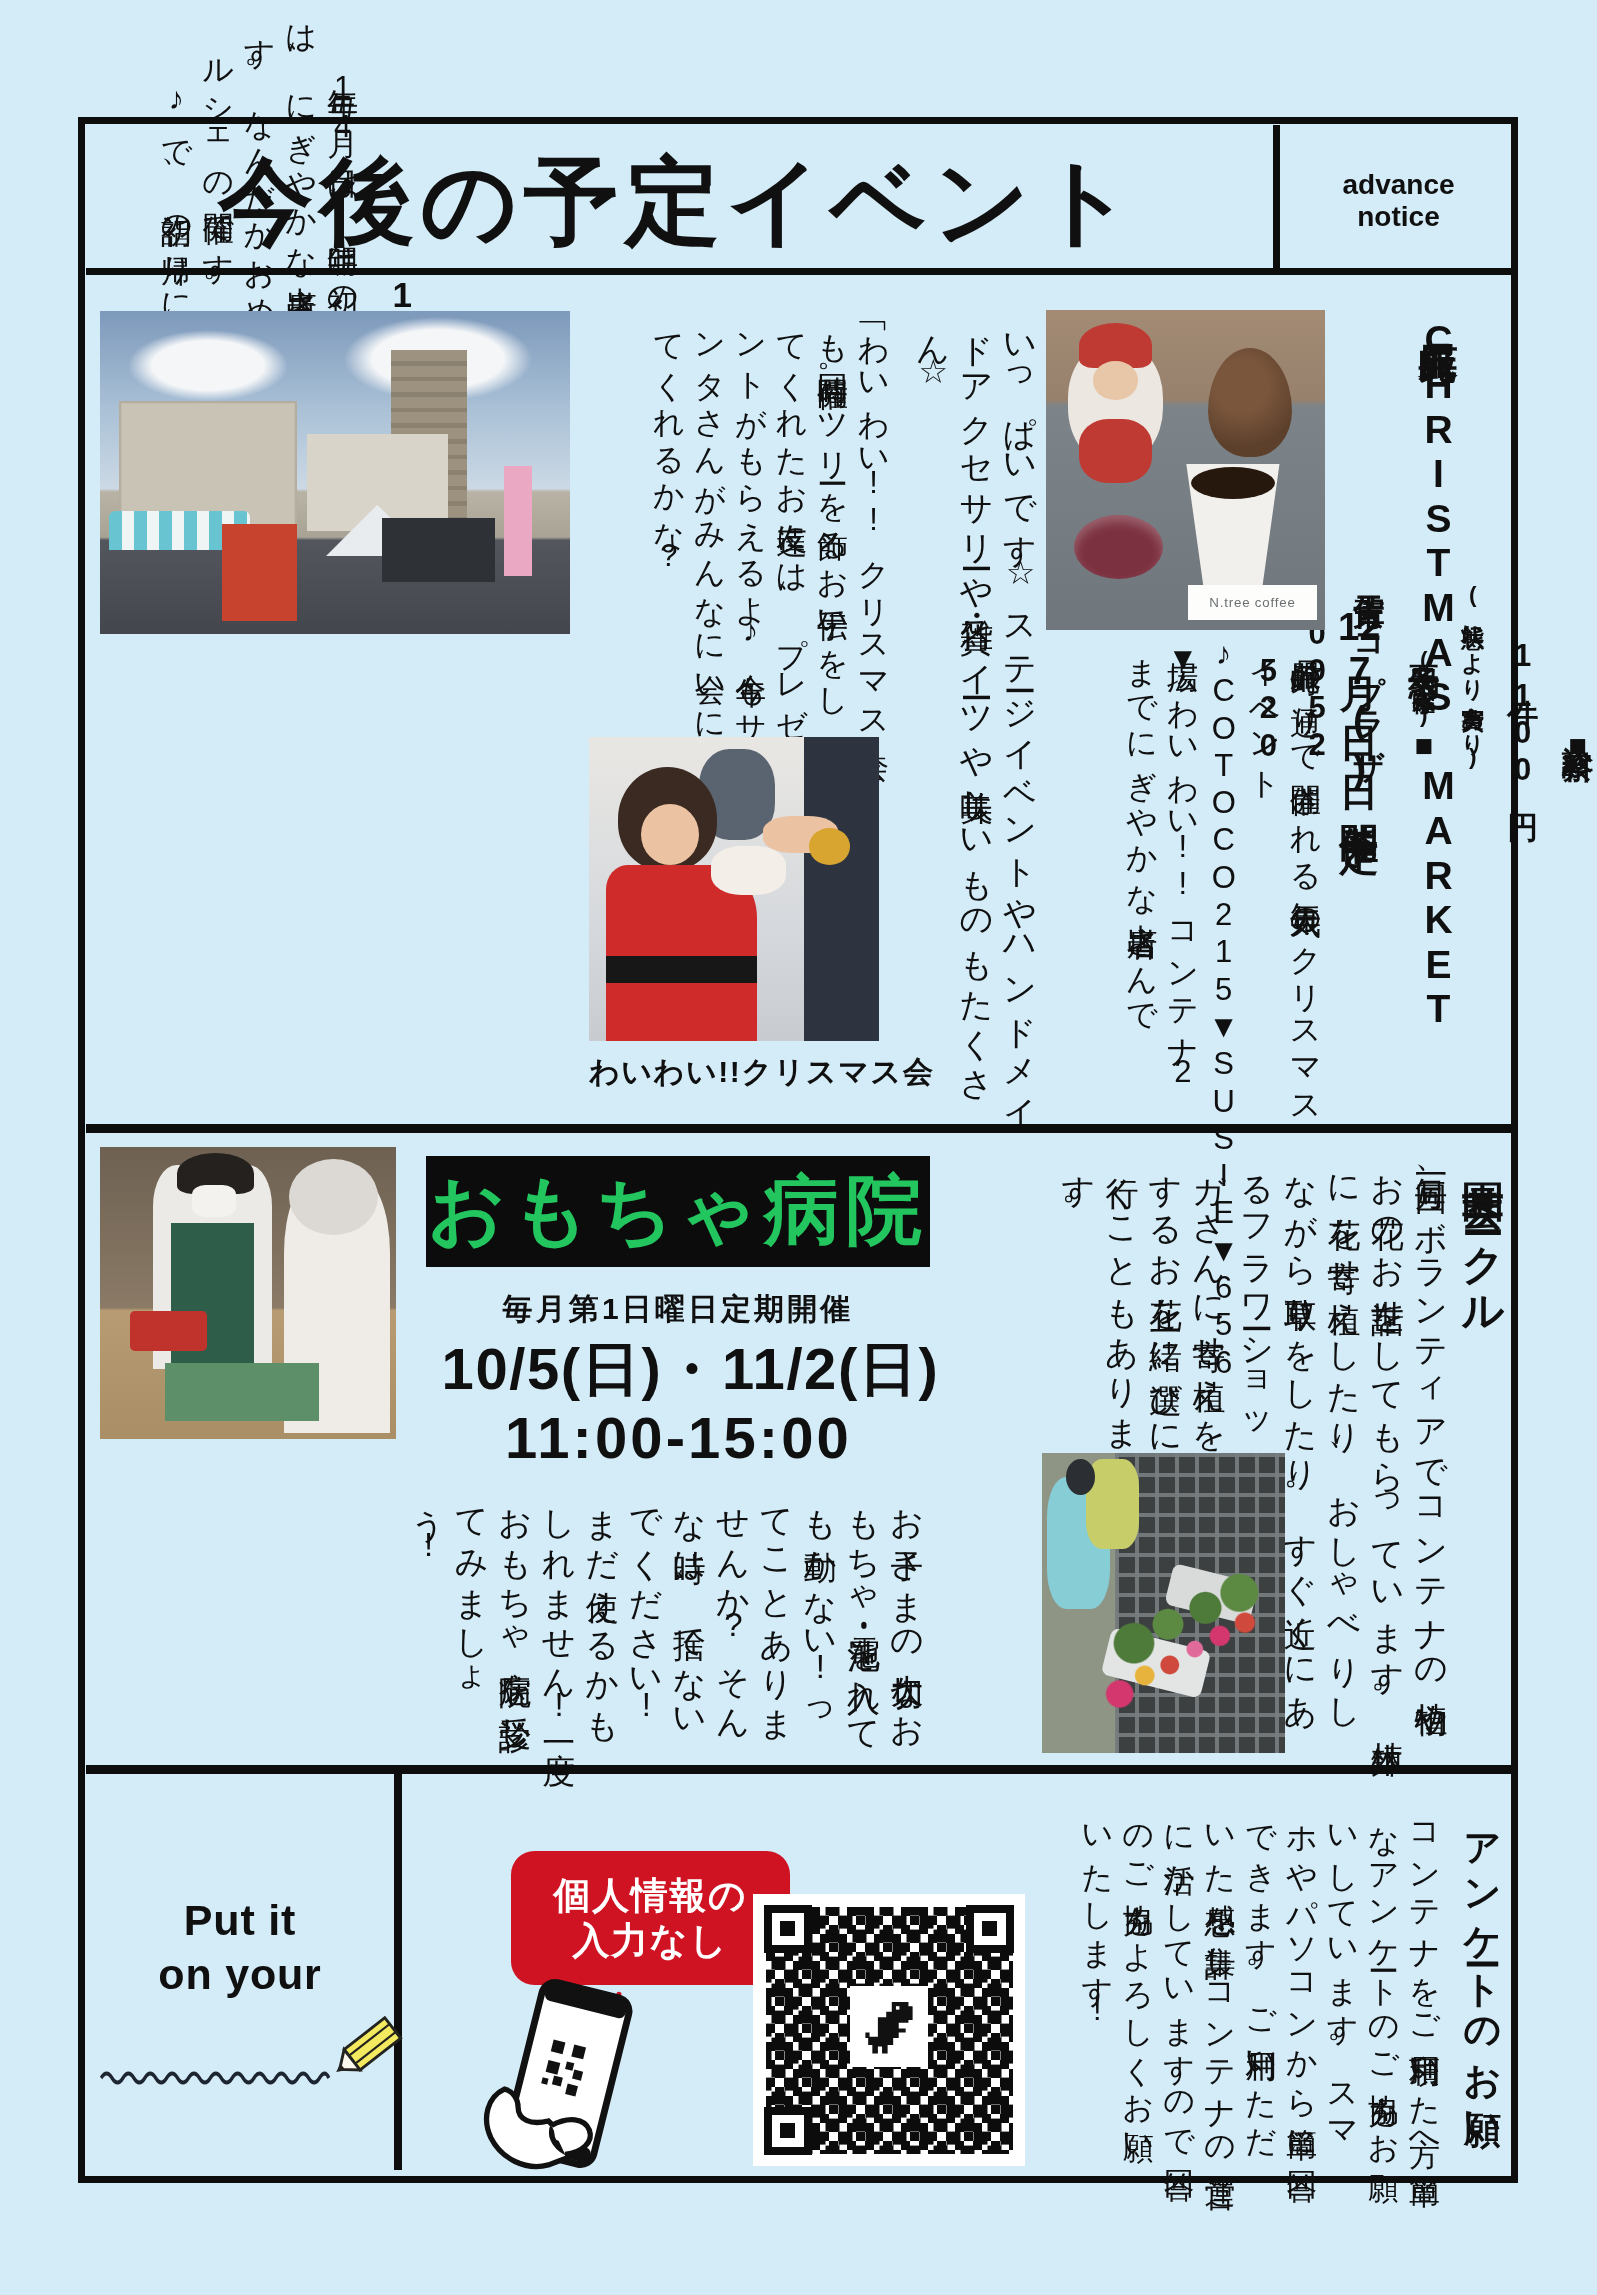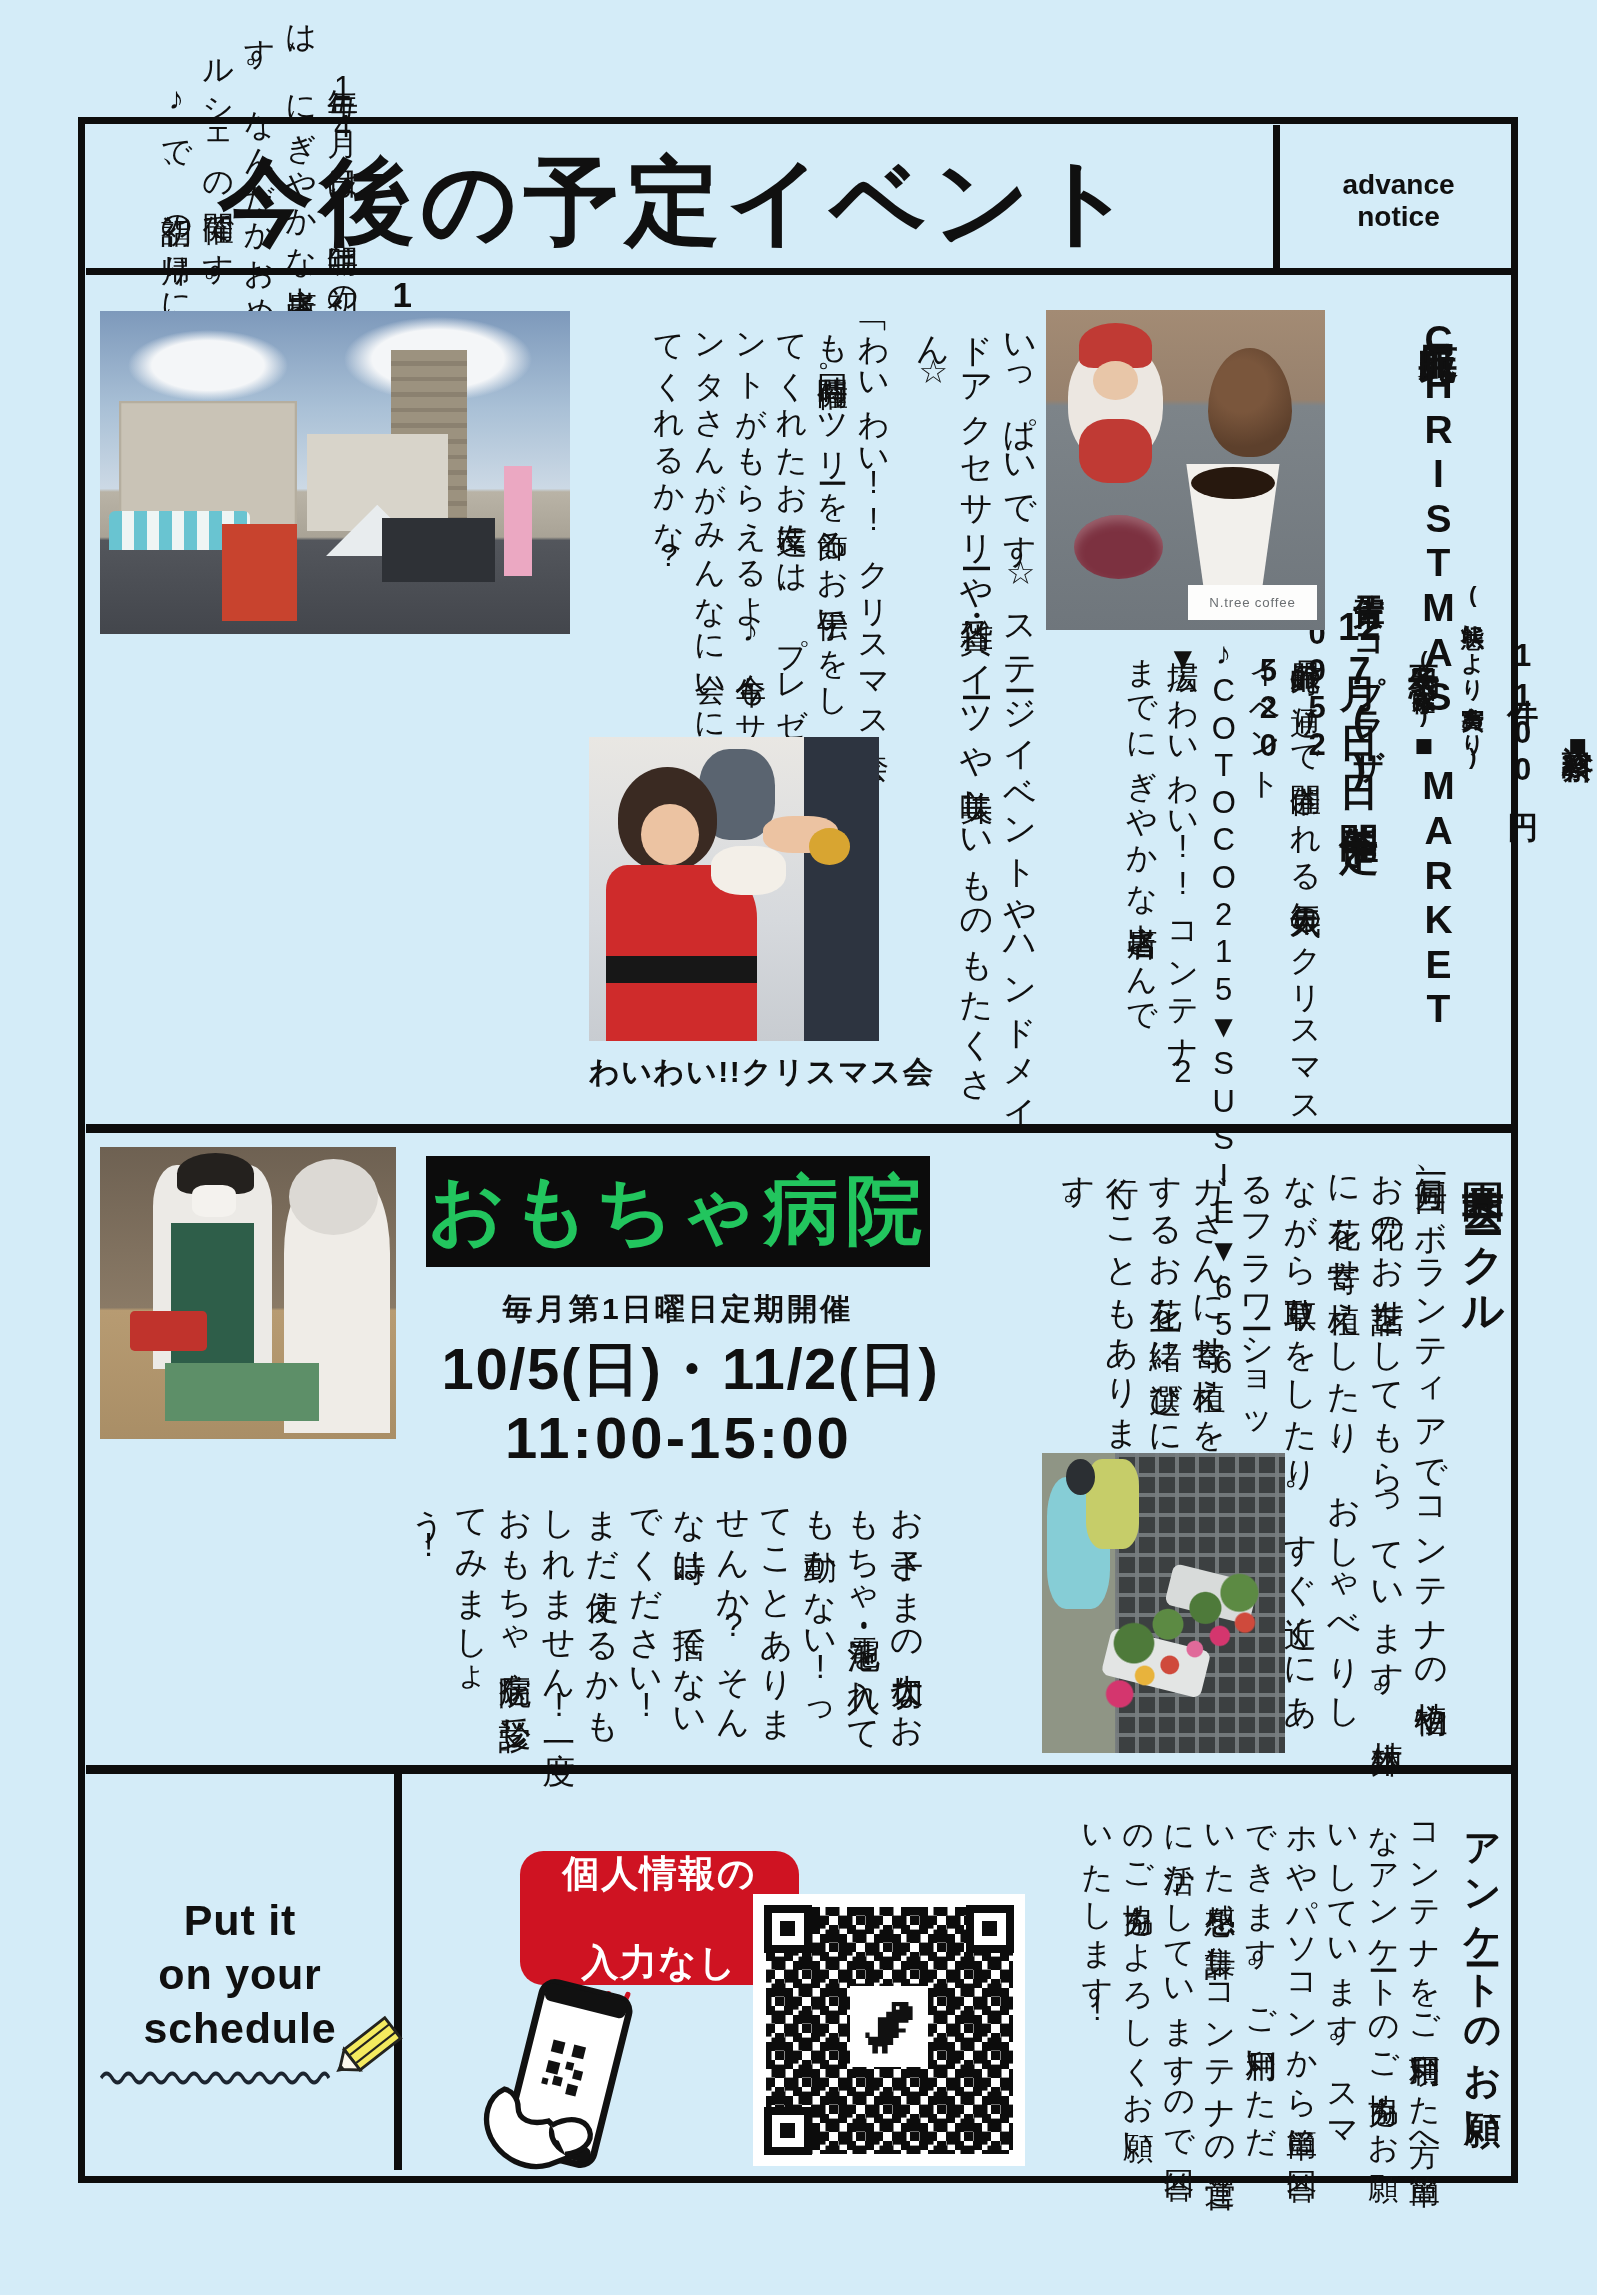--- a/index.html
+++ b/index.html
@@ -98,21 +98,21 @@
 
   
   .garden-title{right:87px;top:1149px;font-size:42px;font-weight:900;letter-spacing:4.7px;}
   .garden-a{right:145px;top:1152px;height:601px;font-size:33px;}
   .garden-b{right:367px;top:1152px;height:290px;font-size:33px;}
 
   
   .putit{position:absolute;left:90px;top:1893px;width:300px;text-align:center;font-size:43px;font-weight:900;line-height:1.26;letter-spacing:0.8px;}
   .wavy{position:absolute;left:98px;top:2066px;width:234px;height:20px;}
   .pencil{position:absolute;left:326px;top:2009px;width:86px;height:75px;transform:rotate(-38deg);}
-  .badge{position:absolute;left:511px;top:1851px;width:279px;height:134px;background:#cf1322;border-radius:23.4px;display:flex;flex-direction:column;align-items:center;justify-content:space-between;color:#fff;font-size:37px;font-weight:800;line-height:1.22;letter-spacing:1.6px;margin-left:9px;}
+  .badge{position:absolute;left:511px;top:1851px;width:279px;height:134px;background:#cf1322;border-radius:23.4px;display:flex;flex-direction:column;align-items:center;justify-content:center;color:#fff;font-size:37px;font-weight:800;line-height:1.22;letter-spacing:1.6px;}
   .tail{position:absolute;left:66px;bottom:-28px;width:47px;height:28px;}
   .tail span{position:absolute;bottom:0;width:4.7px;height:22px;background:#cf1322;border-radius:2.3px;}
   .tail span:nth-child(1){left:4.7px;transform:rotate(-24deg);}
   .tail span:nth-child(2){left:20px;}
   .tail span:nth-child(3){left:36px;transform:rotate(24deg);}
   .phoneart{position:absolute;left:434px;top:1977px;width:250px;height:197px;}
   .qr-big{position:absolute;left:753px;top:1894px;width:272px;height:272px;background:#fff;}
   .qr-pat{position:absolute;inset:12.5px;background:
     conic-gradient(#0c0c0c 25%,transparent 0 50%,#0c0c0c 0 75%,transparent 0) 0 0/18px 18px,
     conic-gradient(#0c0c0c 25%,transparent 0 50%,#0c0c0c 0 75%,transparent 0) 5.5px 8.6px/27px 27px;}
@@ -232,21 +232,20 @@
     <span class="fl-green"></span>
       <span class="fl-bloom"></span>
   </div>
 
   <div class="line" style="left:86px;top:1765px;width:1426px;height:8.6px;"></div>
   <div class="line" style="left:394px;top:1774px;width:7.8px;height:396px;"></div>
 
   <div class="putit">
     <div>Put it</div>
     <div>on your</div>
-    <div>schedule</div>
   </div>
   <svg class="wavy" viewBox="0 0 300 20" preserveAspectRatio="none">
     <path d="M4 12 Q11 3 18 12 T32 12 T46 12 T60 12 T74 12 T88 12 T102 12 T116 12 T130 12 T144 12 T158 12 T172 12 T186 12 T200 12 T214 12 T228 12 T242 12 T256 12 T270 12 T284 12 T296 12" fill="none" stroke="#1c2530" stroke-width="4"></path>
   </svg>
   <svg class="pencil" viewBox="0 0 120 60">
     <polygon points="30,12 102,12 102,48 30,48" fill="#f4ea5f" stroke="#23231f" stroke-width="4"></polygon>
     <line x1="32" y1="23" x2="102" y2="23" stroke="#23231f" stroke-width="3"></line>
     <line x1="32" y1="37" x2="102" y2="37" stroke="#23231f" stroke-width="3"></line>
     <polygon points="30,12 8,30 30,48" fill="#fcf8ec" stroke="#23231f" stroke-width="4"></polygon>
     <polygon points="14,24 2,30 14,36" fill="#23231f"></polygon>

